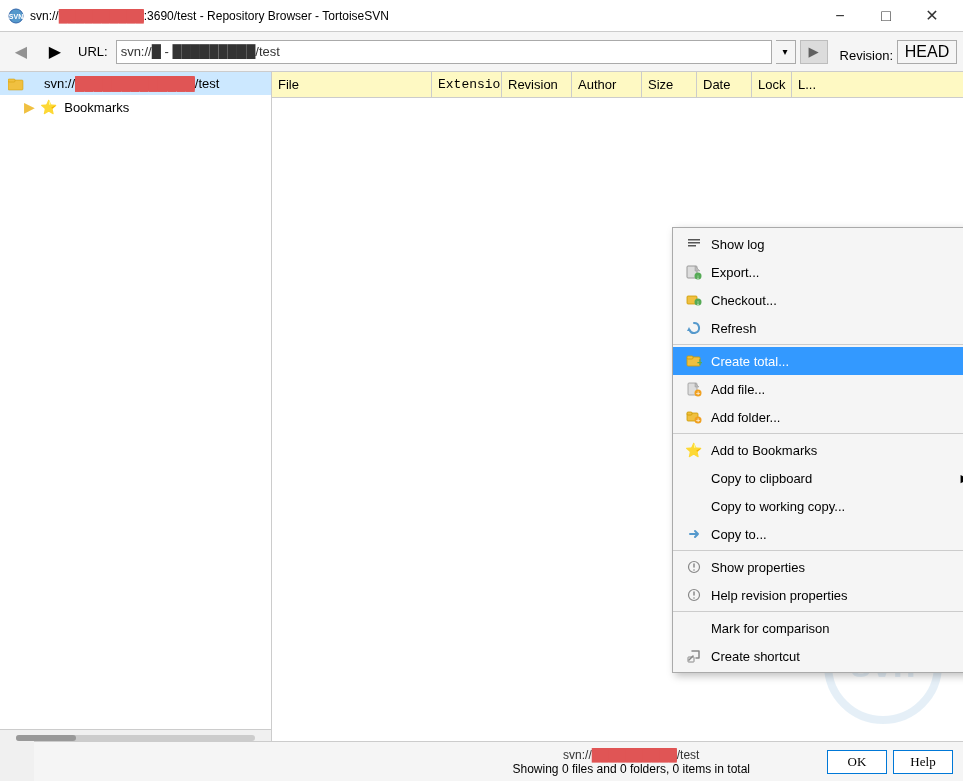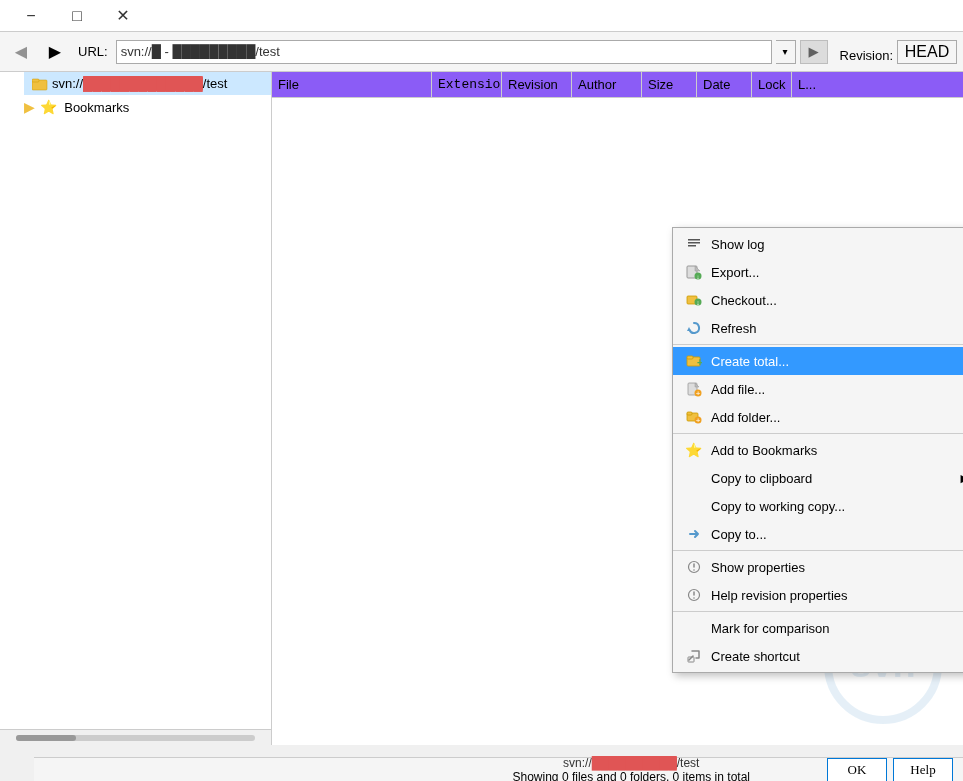--- a/index.html
+++ b/index.html
@@ -137,24 +137,23 @@
       background: #fff;
       border-right: 1px solid #ccc;
       overflow: auto;
       position: relative;
     }
     .tree-item-root {
       background: #cce8ff;
       padding: 4px 8px;
       display: flex;
       align-items: center;
-      gap: 4px;
-      cursor: pointer;
-      font-size: 13px;
-      margin-left: 24px;
+      gap: 20px;
+      cursor: pointer;
+      font-size: 13px;
     }
     .tree-item {
       padding: 4px 8px 4px 24px;
       display: flex;
       align-items: center;
       gap: 6px;
       cursor: pointer;
       font-size: 13px;
     }
 
@@ -163,21 +162,21 @@
       flex: 1;
       background: #fff;
       overflow: hidden;
       position: relative;
     }
 
     
     .col-headers {
       display: flex;
       border-bottom: 1px solid #ccc;
-      background: #8b5cf6;
+      background: #fef9c3;
       height: 26px;
       align-items: center;
       user-select: none;
     }
     .col-header {
       padding: 2px 6px;
       font-size: 13px;
       border-right: 1px solid #ccc;
       height: 100%;
       display: flex;
@@ -246,21 +245,21 @@
       justify-content: center;
       font-size: 14px;
     }
     .ctx-arrow {
       margin-left: auto;
       font-size: 11px;
     }
 
     
     .status-bar {
-      height: 24px;
+      height: 40px;
       background: #f5f5f5;
       border-top: 1px solid #ccc;
       display: flex;
       align-items: center;
       justify-content: space-between;
       padding: 0 10px;
       position: absolute;
       bottom: 0;
       left: 0;
       right: 0;
@@ -331,20 +330,30 @@
 
     .left-panel-inner {
       height: calc(100% - 16px);
       overflow: hidden;
     }
   </style>
 </head>
 <body>
 
 <div class="title-bar">
+  <div class="title-bar-left">
+
+    <svg width="16" height="16" viewBox="0 0 16 16">
+      <circle cx="8" cy="8" r="7" fill="#5599cc" stroke="#3366aa" stroke-width="1"></circle>
+      <text x="8" y="11" text-anchor="middle" font-size="7" fill="white" font-weight="bold">SVN</text>
+    </svg>
+    <span class="title-bar-title">
+      svn://<span class="redacted">██████████</span>:3690/test - Repository Browser - TortoiseSVN
+    </span>
+  </div>
   <div class="title-bar-controls">
     <button class="title-bar-btn">−</button>
     <button class="title-bar-btn">□</button>
     <button class="title-bar-btn close">✕</button>
   </div>
 </div>
 
 <div class="toolbar">
   <button class="toolbar-btn disabled">
     <span>◀</span>

